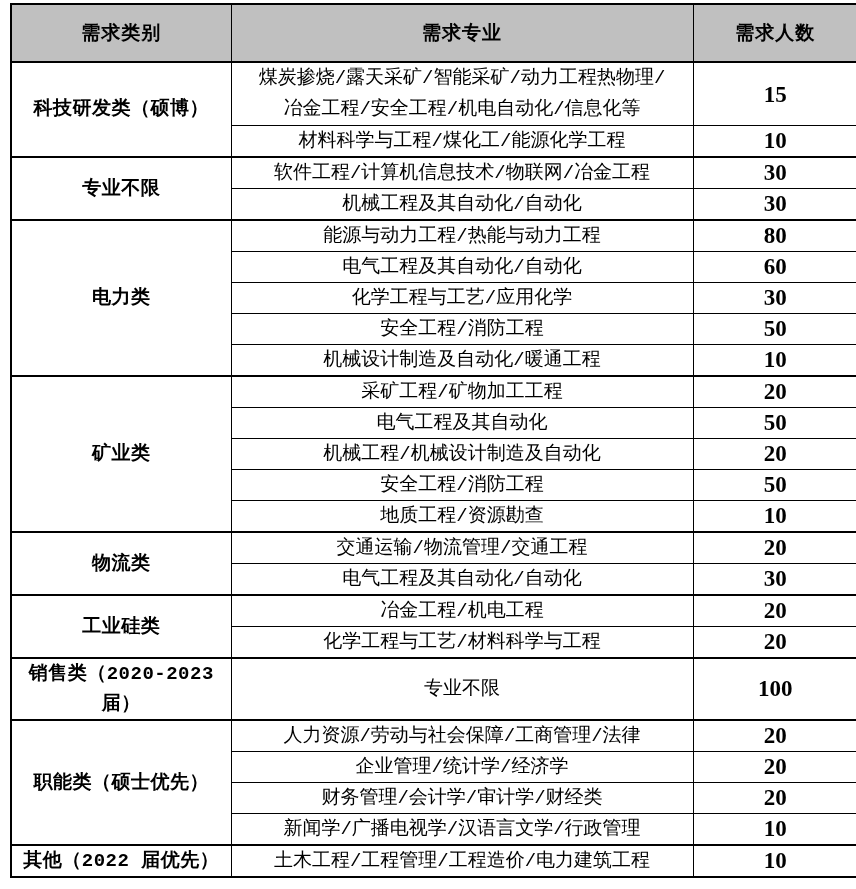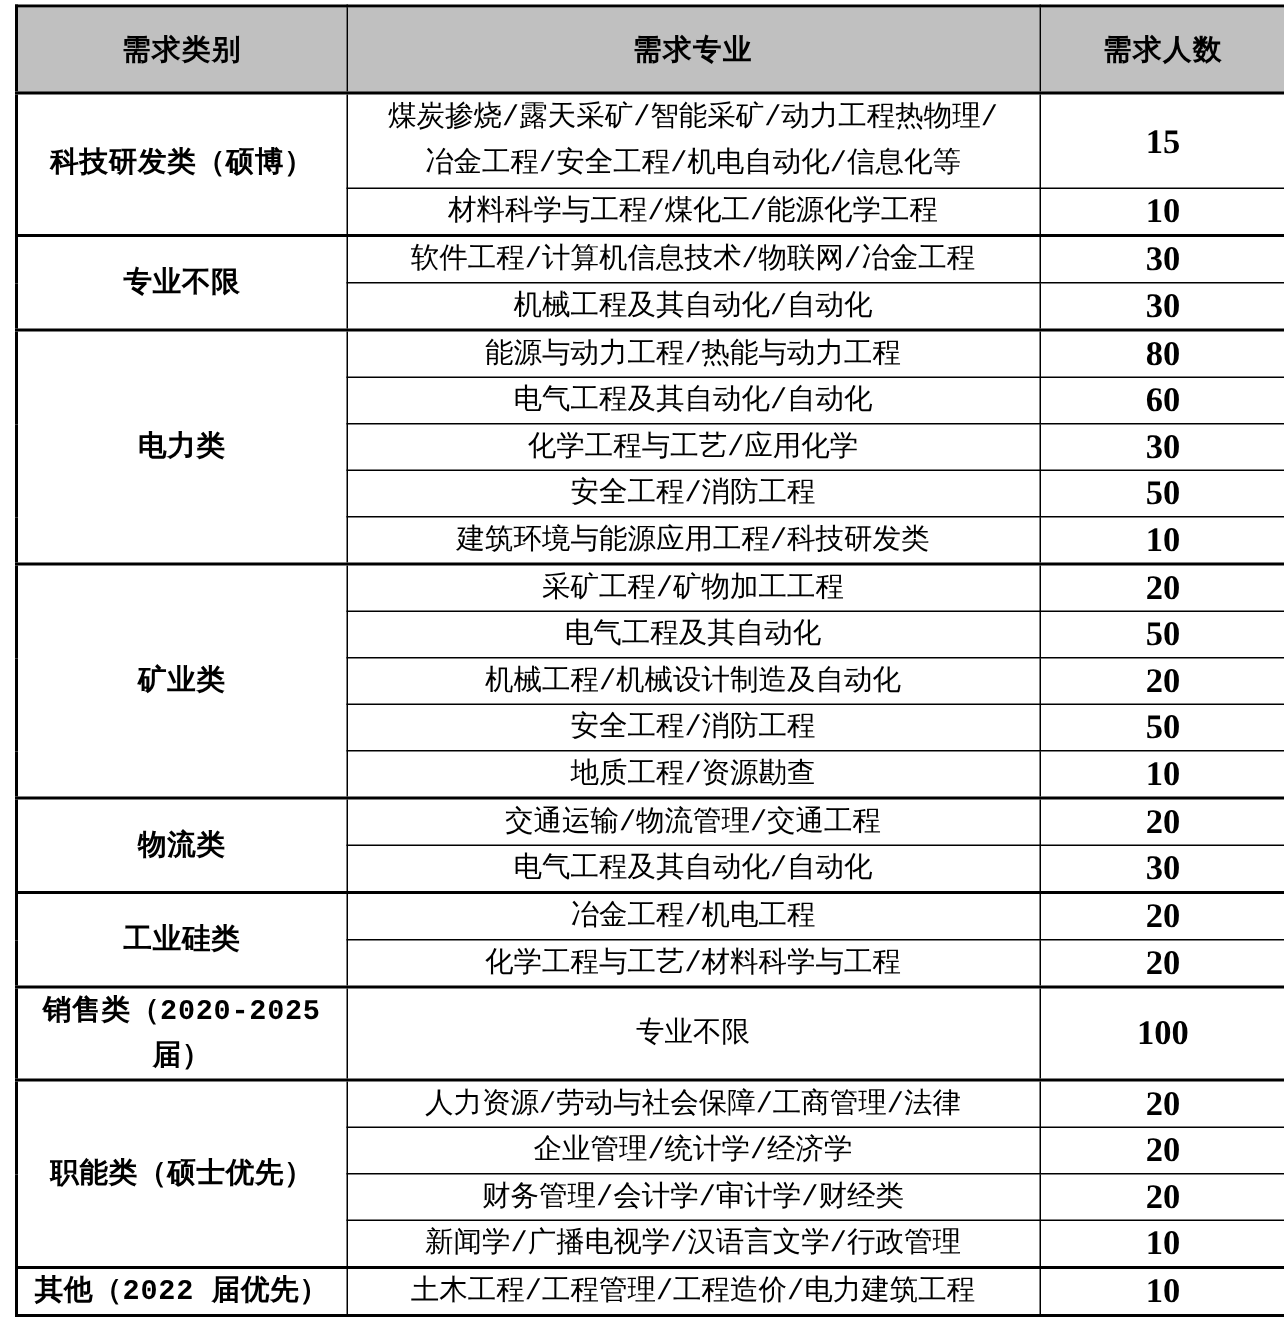--- a/index.html
+++ b/index.html
@@ -119,21 +119,21 @@
         </tr>
         <tr>
           <td class="major">化学工程与工艺/应用化学</td>
           <td class="count">30</td>
         </tr>
         <tr>
           <td class="major">安全工程/消防工程</td>
           <td class="count">50</td>
         </tr>
         <tr>
-          <td class="major">建筑环境与能源应用工程/科技研发类</td>
+          <td class="major">机械设计制造及自动化/暖通工程</td>
           <td class="count">10</td>
         </tr>
         <tr class="group-start">
           <td class="cat" rowspan="5">矿业类</td>
           <td class="major">采矿工程/矿物加工工程</td>
           <td class="count">20</td>
         </tr>
         <tr>
           <td class="major">电气工程及其自动化</td>
           <td class="count">50</td>
@@ -162,21 +162,21 @@
         <tr class="group-start">
           <td class="cat" rowspan="2">工业硅类</td>
           <td class="major">冶金工程/机电工程</td>
           <td class="count">20</td>
         </tr>
         <tr>
           <td class="major">化学工程与工艺/材料科学与工程</td>
           <td class="count">20</td>
         </tr>
         <tr class="group-start">
-          <td class="cat" rowspan="1">销售类（2020-2025 届）</td>
+          <td class="cat" rowspan="1">销售类（2020-2023 届）</td>
           <td class="major">专业不限</td>
           <td class="count">100</td>
         </tr>
         <tr class="group-start">
           <td class="cat" rowspan="4">职能类（硕士优先）</td>
           <td class="major">人力资源/劳动与社会保障/工商管理/法律</td>
           <td class="count">20</td>
         </tr>
         <tr>
           <td class="major">企业管理/统计学/经济学</td>

